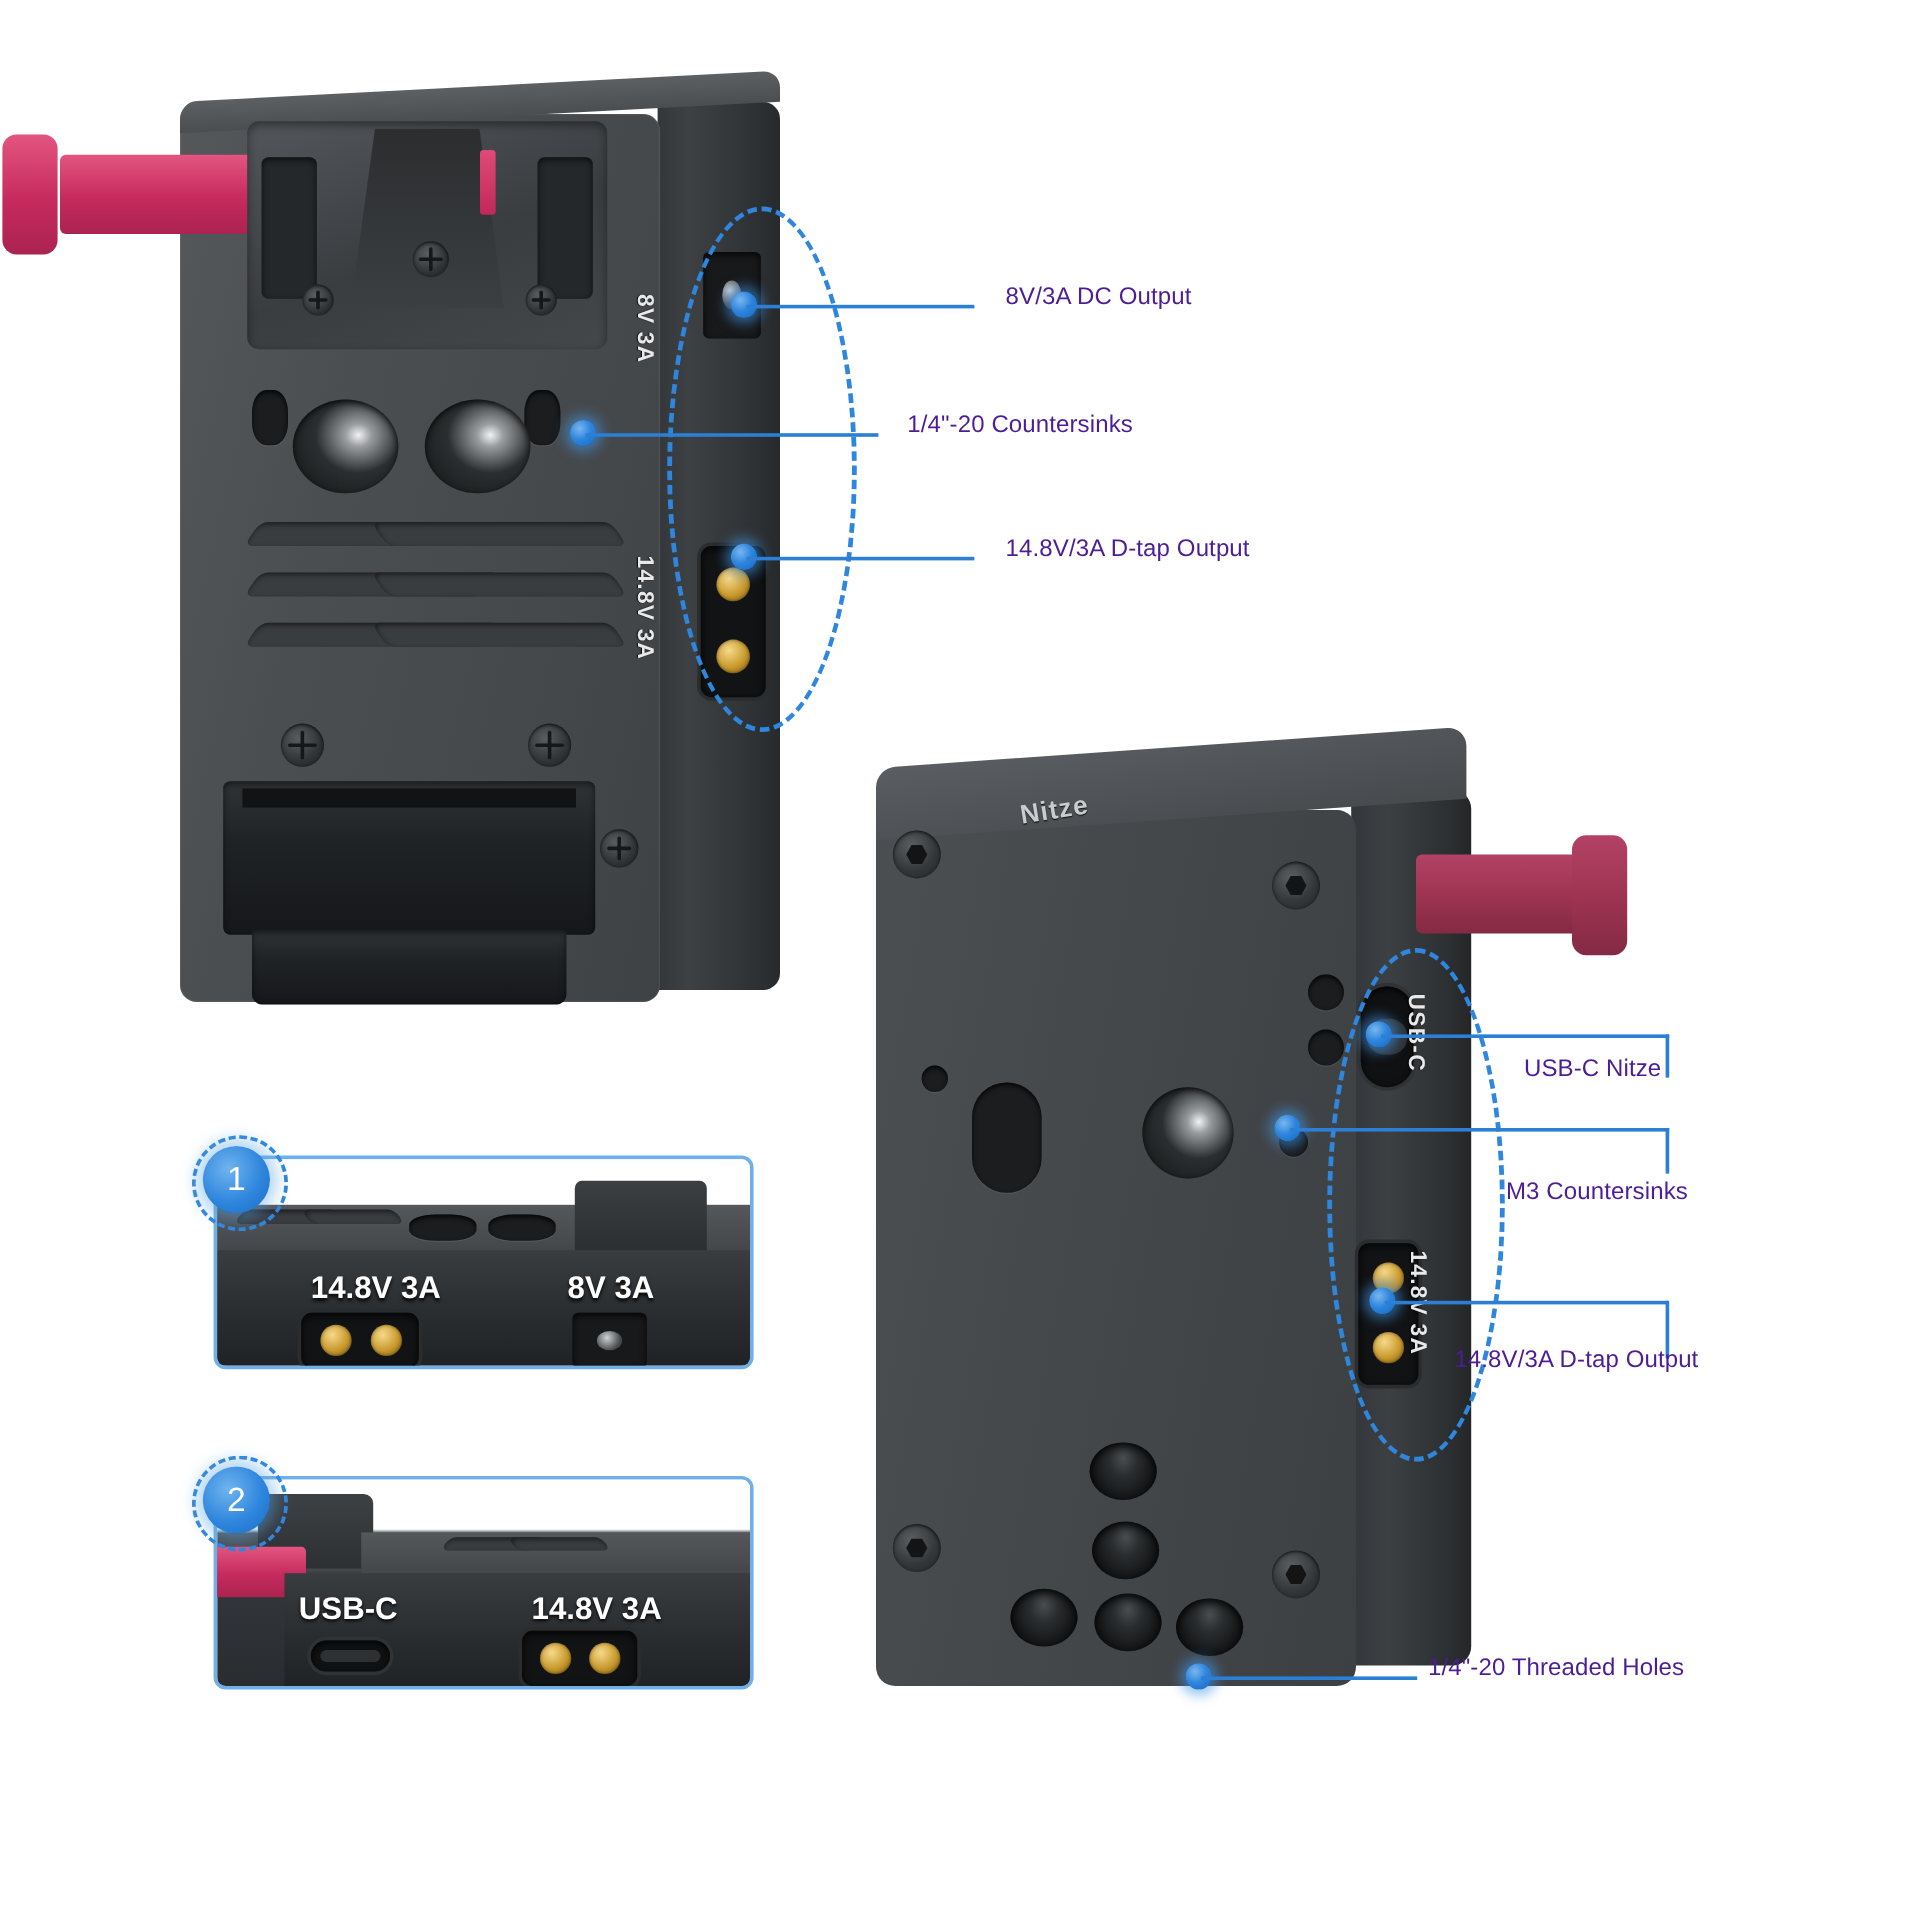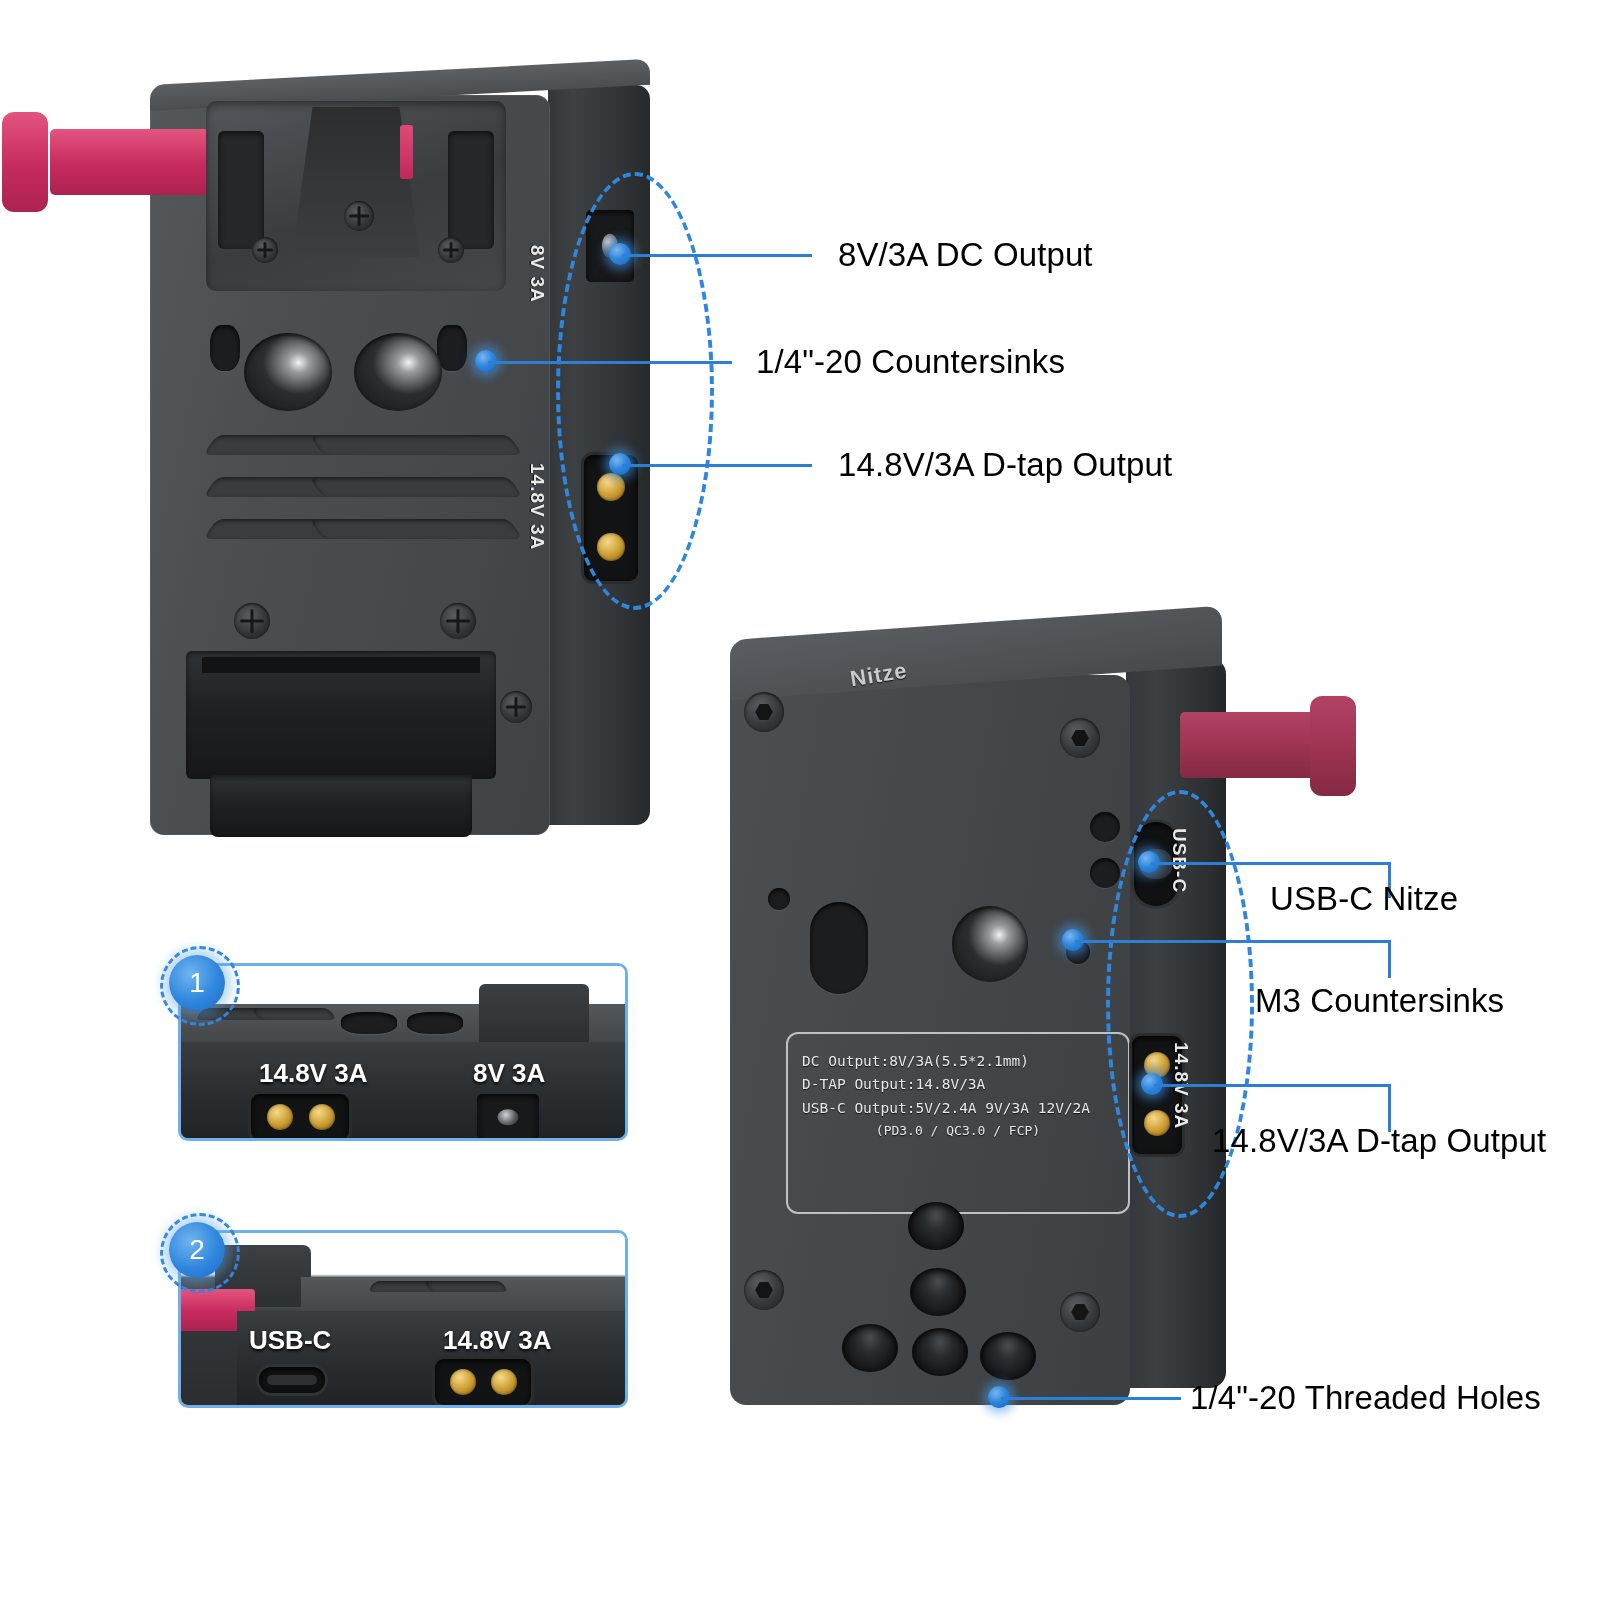--- a/index.html
+++ b/index.html
@@ -6,21 +6,21 @@
   body{width:1600px;height:1600px;position:relative;overflow:hidden;
        font-family:"Liberation Sans","DejaVu Sans",sans-serif;color:#1a1a1a;}
   .stage{position:absolute;inset:0;}
 
   
   .lead-h{position:absolute;height:0;border-top:3px solid #2b7fd4;}
   .lead-v{position:absolute;width:0;border-left:3px solid #2b7fd4;}
   .dot{position:absolute;width:22px;height:22px;border-radius:50%;
        background:radial-gradient(circle at 36% 32%,#79b6ef 0%,#2f86dd 45%,#1566bd 100%);
        box-shadow:0 0 10px 5px rgba(66,150,230,.55);}
-  .callout-txt{position:absolute;font-size:33px;color:#000000;white-space:nowrap;letter-spacing:.1px;}
+  .callout-txt{position:absolute;font-size:20px;color:#4c1d95;white-space:nowrap;letter-spacing:.1px;}
 
   .ellipse{position:absolute;border:4px dashed #2f86dd;border-radius:50%;}
 
   
   #devA{position:absolute;left:150px;top:85px;width:500px;height:760px;}
   #devA .faceA{position:absolute;left:0;top:10px;width:400px;height:740px;border-radius:14px;
       background:linear-gradient(103deg,#55585b 0%,#4b4e51 35%,#46494c 70%,#3f4245 100%);
       box-shadow:inset 0 0 0 1px rgba(255,255,255,.07);}
   #devA .sideA{position:absolute;left:398px;top:0;width:102px;height:740px;border-radius:0 14px 14px 0;
       background:linear-gradient(90deg,#34373a 0%,#3e4144 25%,#303336 75%,#272a2c 100%);}
@@ -202,26 +202,20 @@
         <i></i>
       </div>
     <div class="hexscrew" style="left:330px;top:652px;width:40px;height:40px;">
         <i></i>
       </div>
 
     <div class="pinhole" style="left:80px;top:262px;width:58px;height:92px;border-radius:30px;"></div>
     <div class="pinhole" style="left:38px;top:248px;width:22px;height:22px;"></div>
     <div class="hole" style="left:222px;top:266px;width:76px;height:76px;"></div>
 
-    <div class="speclabel" style="left:56px;top:392px;width:312px;height:146px;padding:16px 14px;font-size:14.5px;line-height:1.62;">
-      <div>DC Output:8V/3A(5.5*2.1mm)</div>
-      <div>D-TAP Output:14.8V/3A</div>
-      <div>USB-C Output:5V/2.4A 9V/3A 12V/2A</div>
-      <div style="text-align:center;font-size:13px;">(PD3.0 / QC3.0 / FCP)</div>
-    </div>
 
     <div class="threadhole" style="left:178px;top:562px;width:56px;height:48px;"></div>
     <div class="threadhole" style="left:180px;top:628px;width:56px;height:48px;"></div>
     <div class="threadhole" style="left:112px;top:684px;width:56px;height:48px;"></div>
     <div class="threadhole" style="left:182px;top:688px;width:56px;height:48px;"></div>
     <div class="threadhole" style="left:250px;top:692px;width:56px;height:48px;"></div>
 
     <div class="lever" style="left:450px;top:72px;width:150px;background:linear-gradient(180deg,#b34266,#9c3350 55%,#842a44);"></div>
     <div class="leverknob" style="left:580px;top:56px;background:linear-gradient(180deg,#b34266,#9c3350 55%,#842a44);"></div>
 

